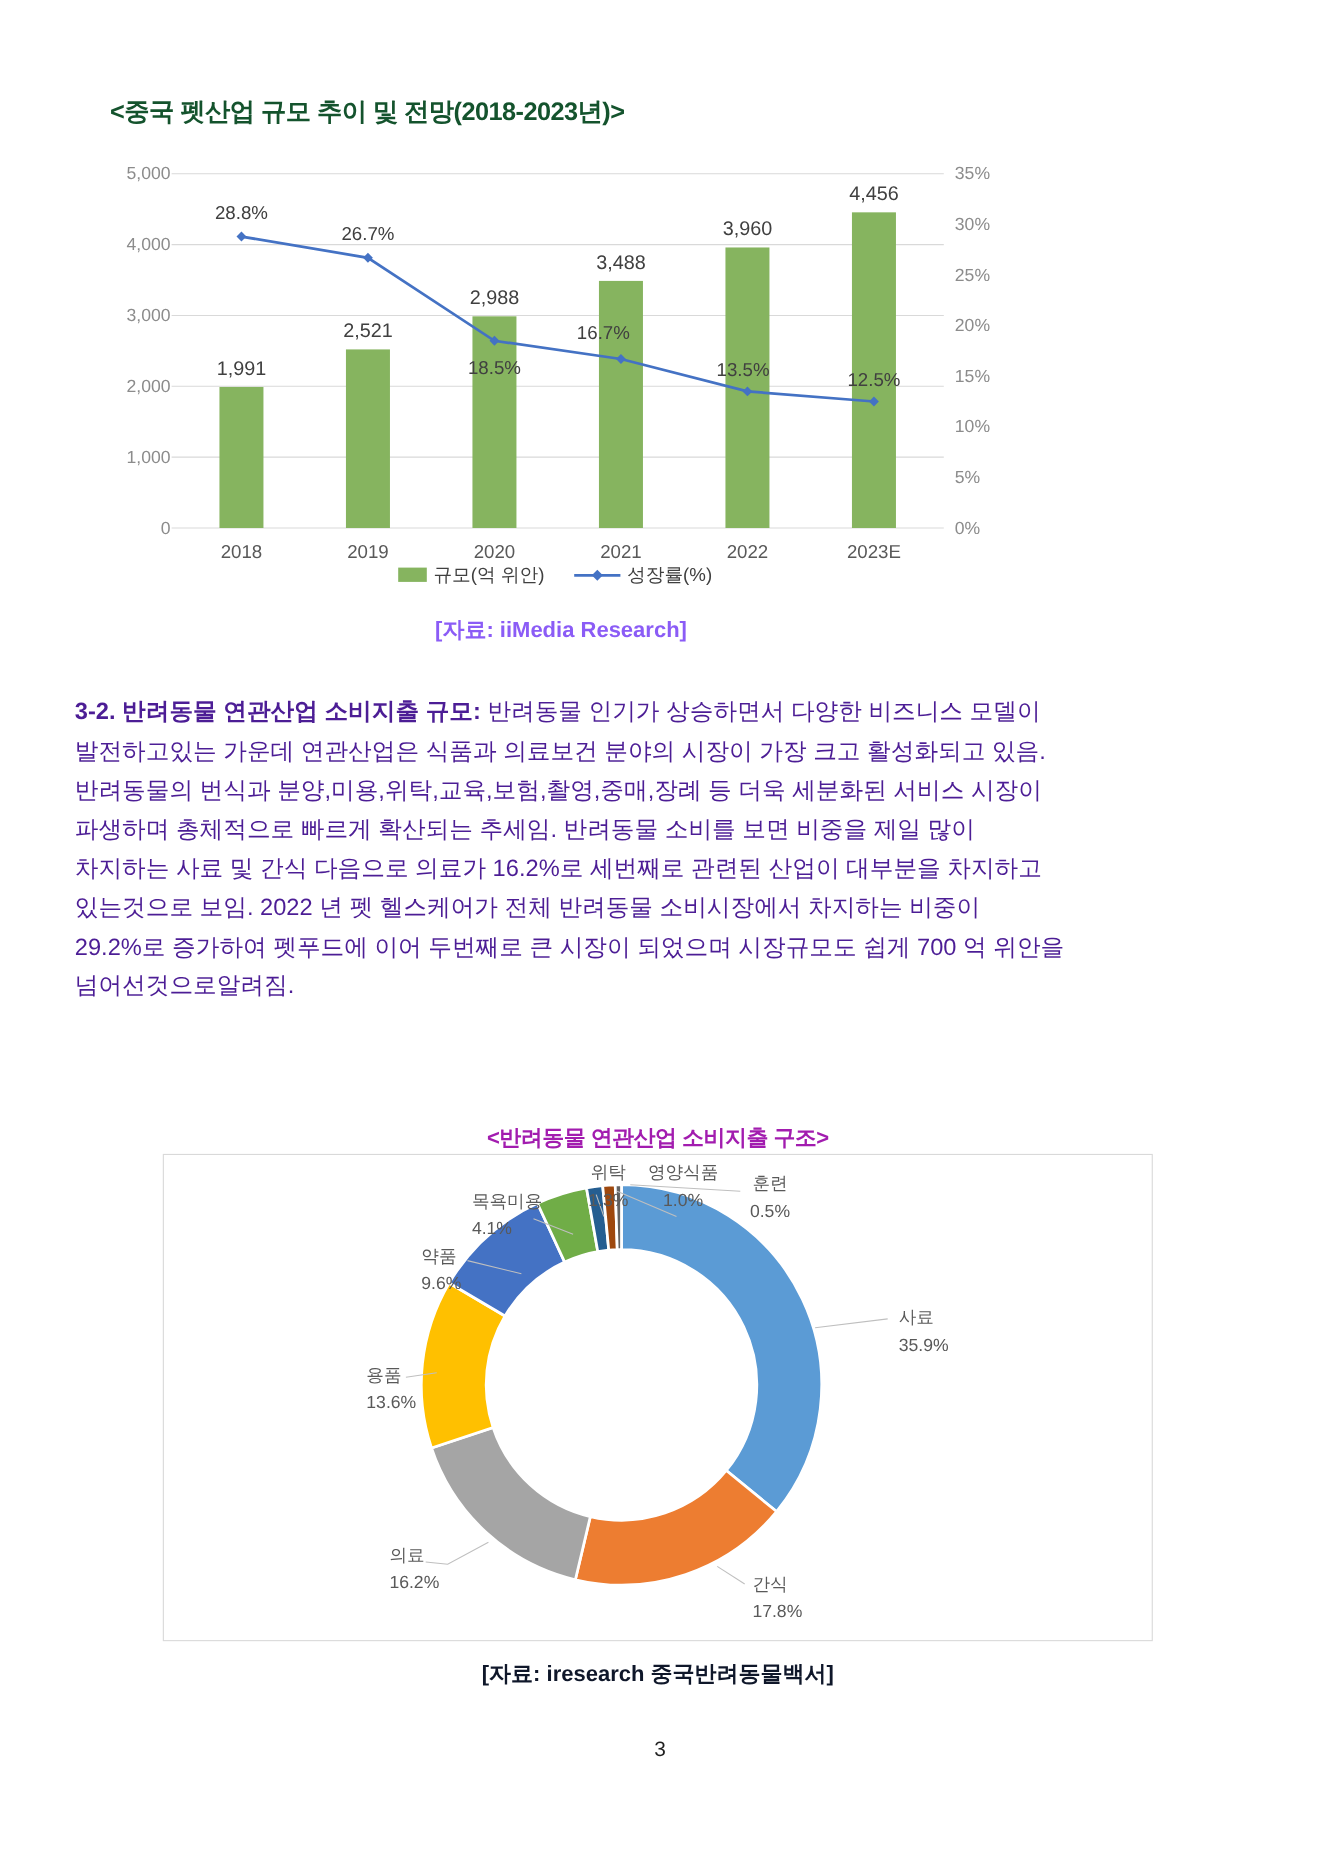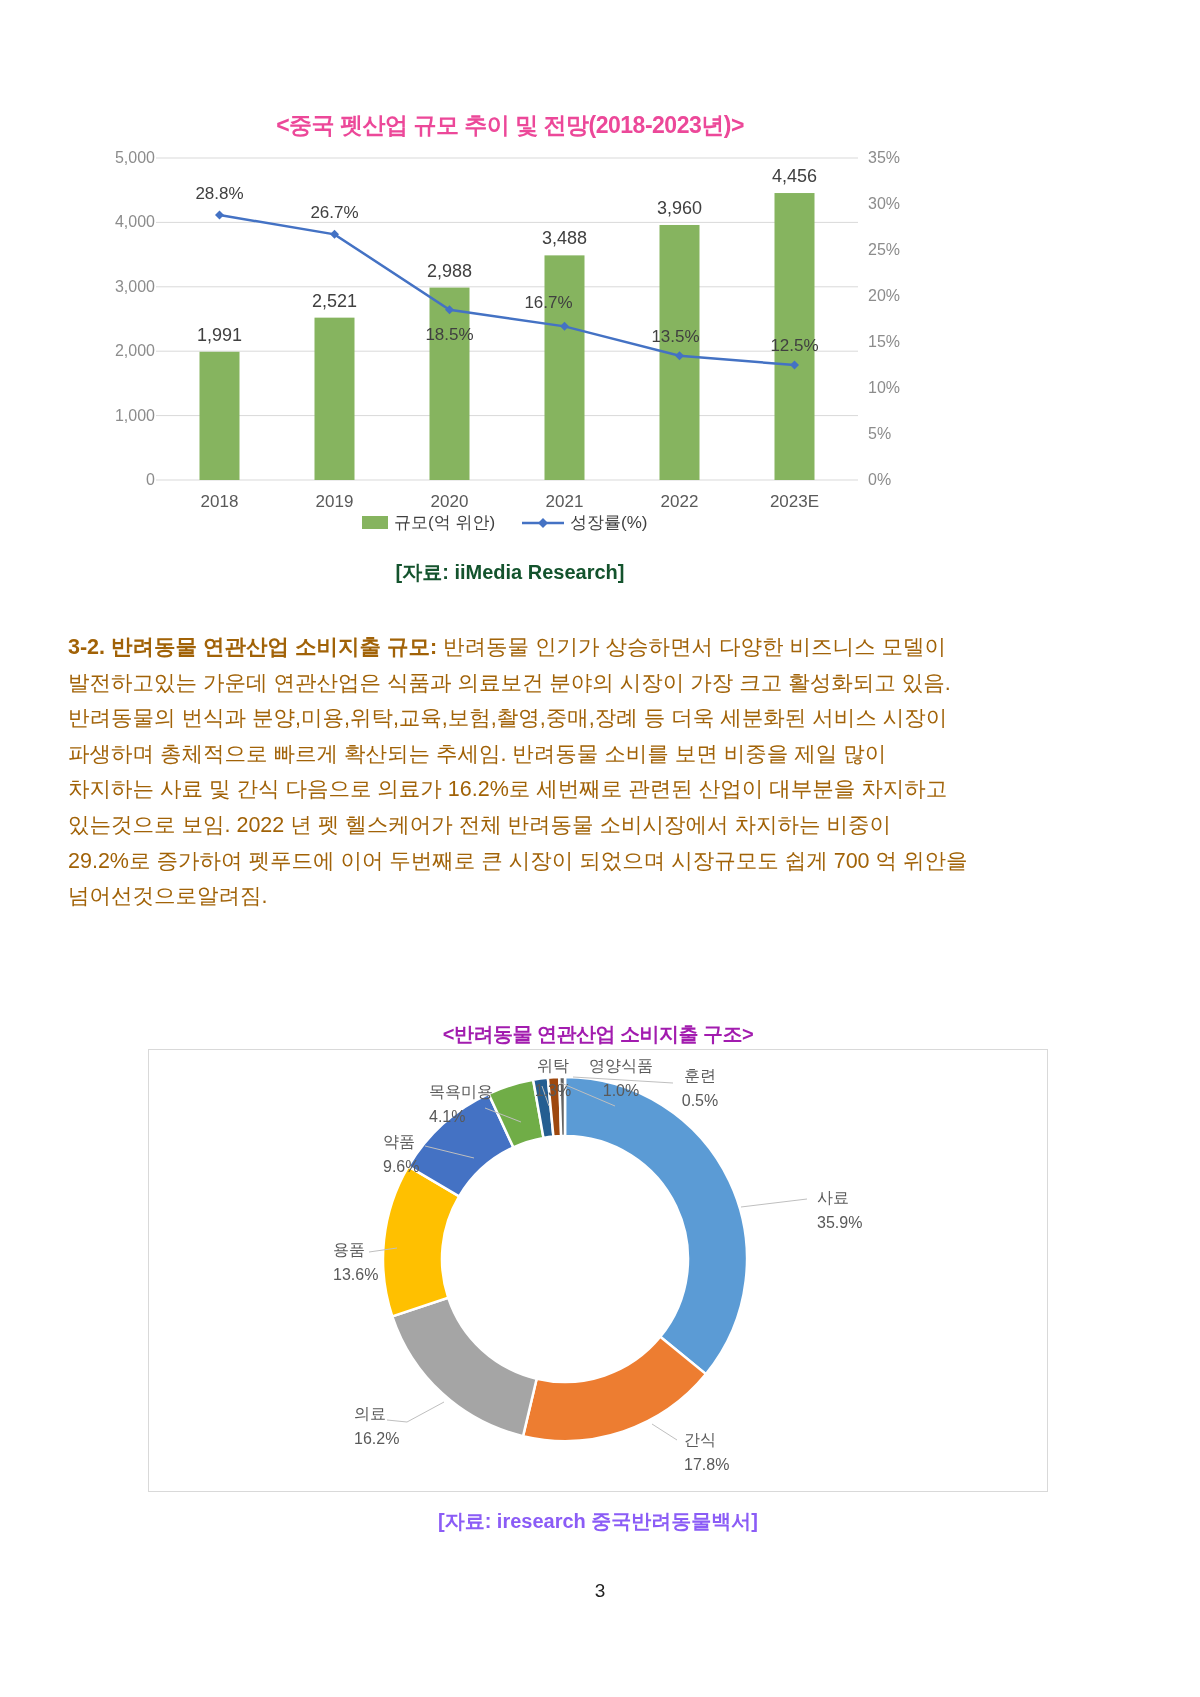--- a/index.html
+++ b/index.html
@@ -1,35 +1,35 @@
 <!DOCTYPE html>
 <html><head>
 <meta charset="utf-8">
 <style>
   html,body{margin:0;padding:0;background:#fff;}
   body{width:1200px;height:1697px;position:relative;font-family:"Liberation Sans",sans-serif;color:#1a1a1a;}
   .page{position:absolute;left:0;top:0;width:1200px;height:1697px;background:#fff;overflow:hidden;}
 
-  .c1-title{position:absolute;left:100px;top:110px;width:820px;text-align:center;
-            font-size:23px;font-weight:bold;color:#ec4899;letter-spacing:-0.5px;}
+  .c1-title{position:absolute;left:100px;top:86px;width:820px;text-align:left;
+            font-size:23px;font-weight:bold;color:#14532d;letter-spacing:-0.5px;}
   #chart1{position:absolute;left:100px;top:140px;}
   .c1-source{position:absolute;left:100px;top:559px;width:820px;text-align:center;
-             font-size:20px;font-weight:bold;color:#14532d;}
+             font-size:20px;font-weight:bold;color:#8b5cf6;}
 
   .body-text{position:absolute;left:68px;top:630px;width:1085px;margin:0;
-             font-size:21.5px;line-height:35.6px;color:#a16207;}
+             font-size:21.5px;line-height:35.6px;color:#4c1d95;}
   .body-text b{font-weight:bold;}
   .body-text span{white-space:pre-line;}
 
   .c2-title{position:absolute;left:148px;top:1021px;width:900px;text-align:center;
             font-size:20px;font-weight:bold;color:#a21caf;letter-spacing:-0.5px;}
   .donut-box{position:absolute;left:148px;top:1049px;width:898px;height:441px;
              border:1px solid #d9d9d9;background:#fff;}
   .c2-source{position:absolute;left:148px;top:1508px;width:900px;text-align:center;
-             font-size:20px;font-weight:bold;color:#8b5cf6;}
+             font-size:20px;font-weight:bold;color:#0f172a;}
   .page-num{position:absolute;left:0;top:1580px;width:1200px;text-align:center;
             font-size:19px;color:#1f1f1f;}
 
   svg text{font-family:"Liberation Sans",sans-serif;}
 </style>
 </head>
 <body>
 
 <div class="page">
 

